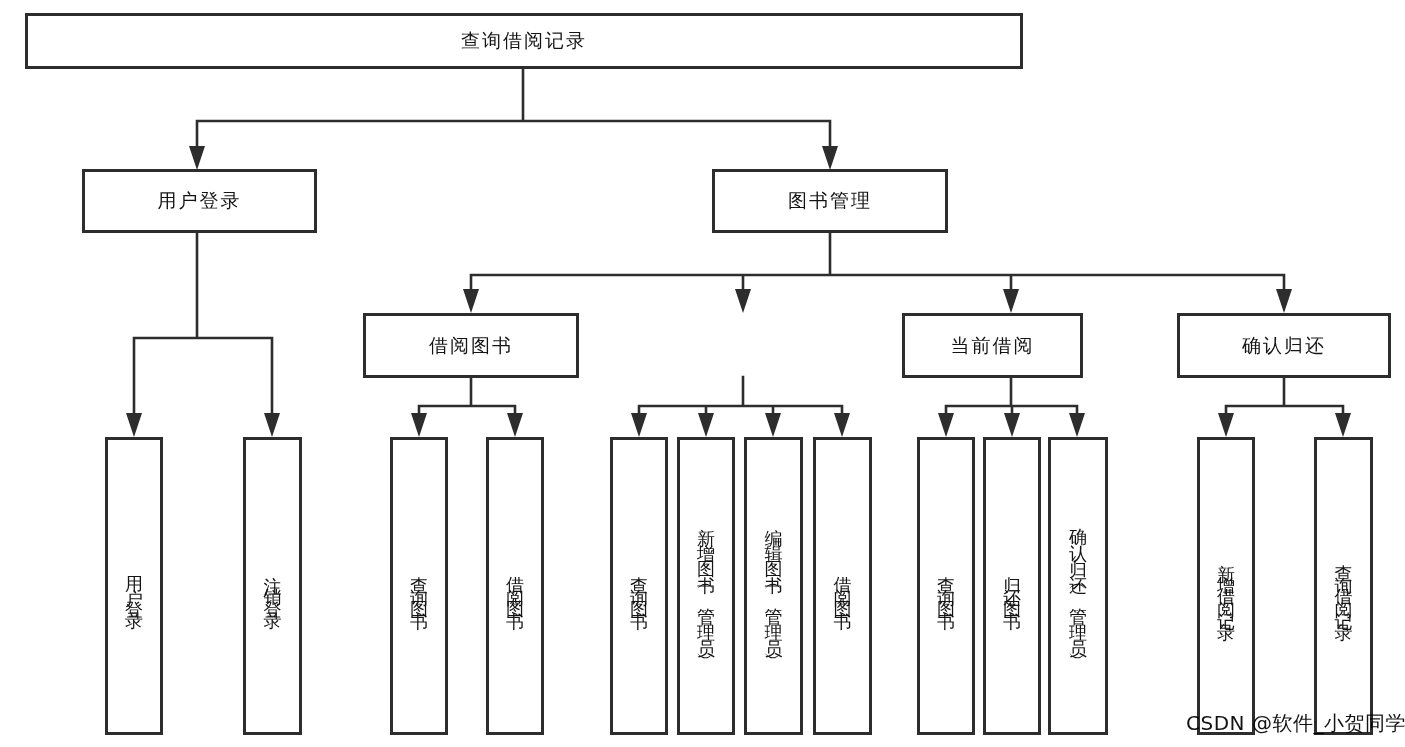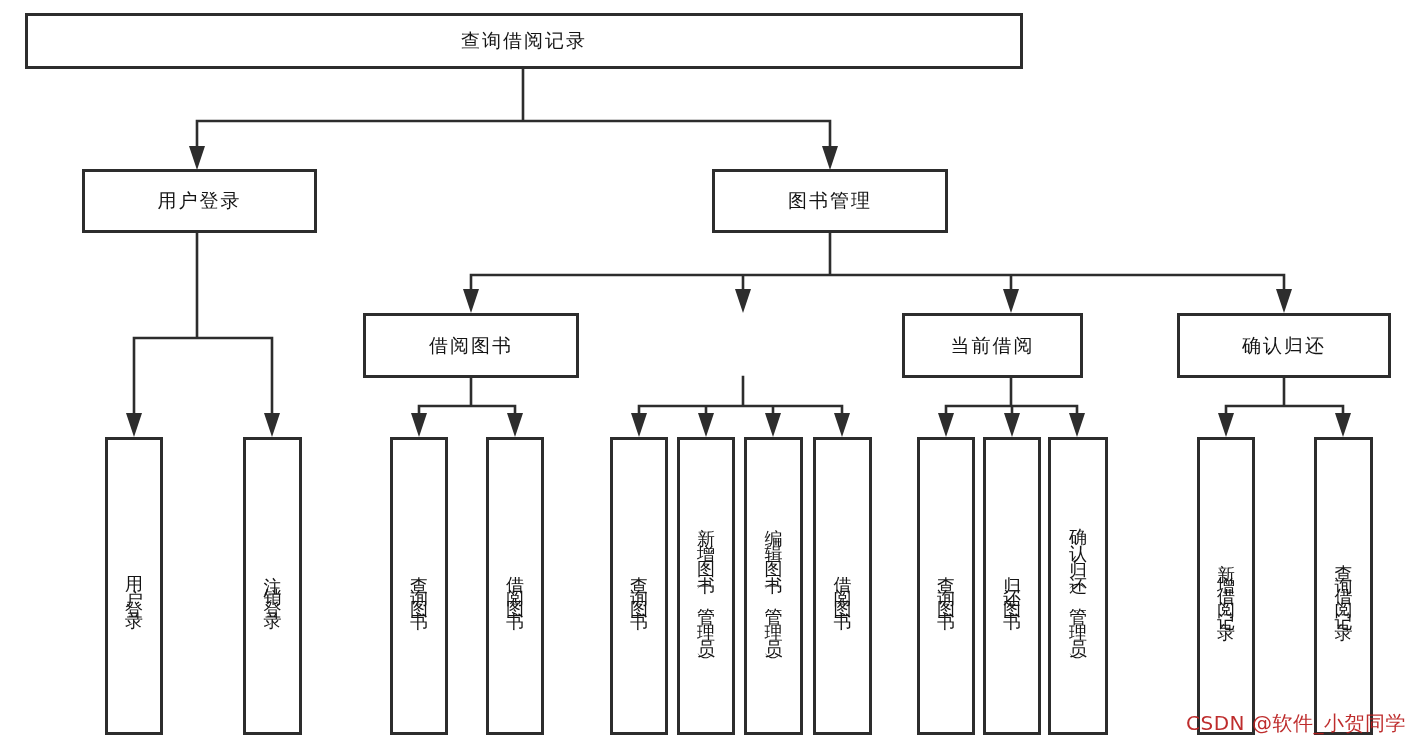--- a/index.html
+++ b/index.html
@@ -26,21 +26,21 @@
     text-orientation:mixed;
     font-size:18px;
     letter-spacing:12px;
     line-height:1;
   }
   .v-long{letter-spacing:16px;}
   .watermark{
     position:absolute;
     left:1186px;top:710px;
     font-size:20px;
-    color:#b91c1c;
+    color:#000000;
     letter-spacing:0.5px;
     white-space:nowrap;
     z-index:5;
     opacity:0.92;
   }
 </style>
 </head>
 <body>
 
 <div class="canvas">

